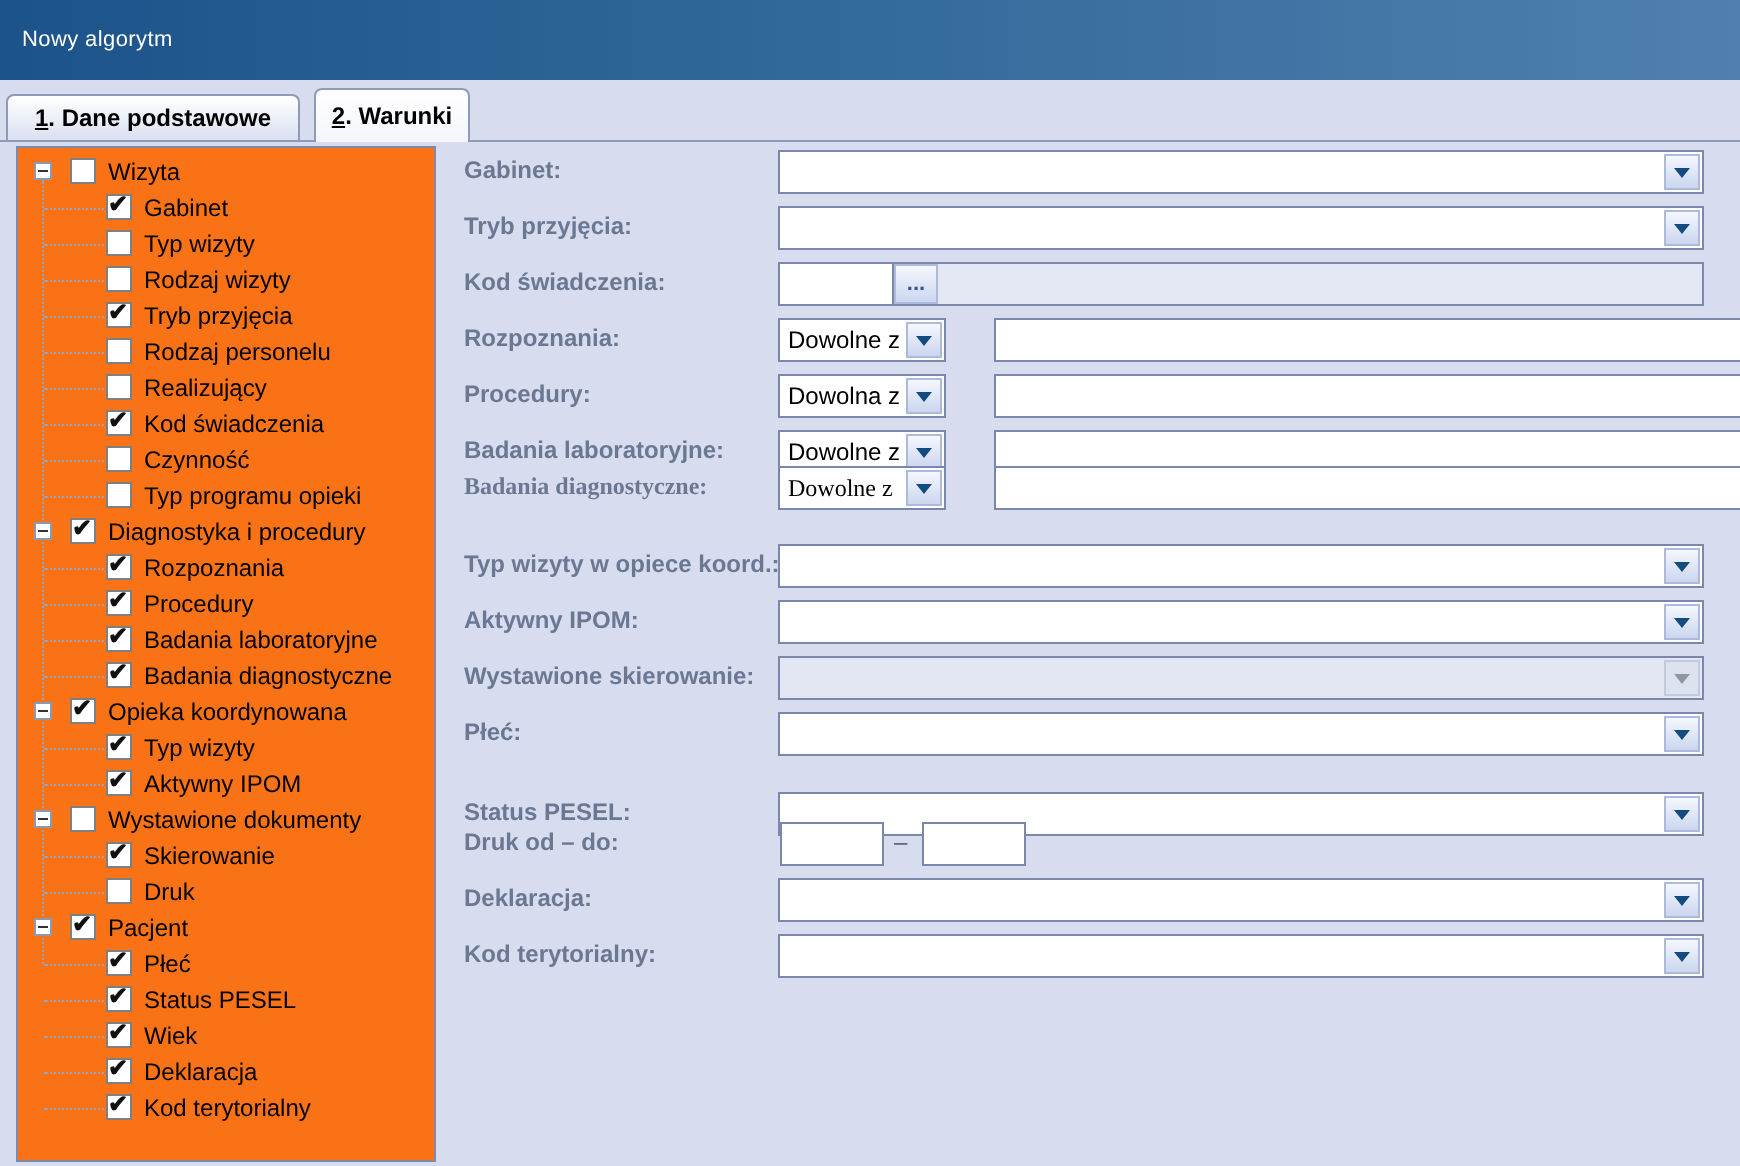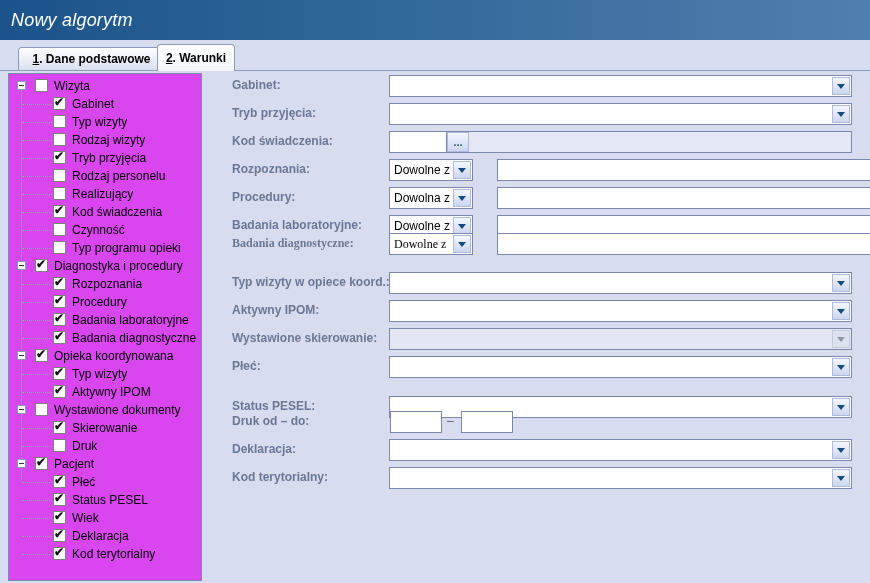--- a/index.html
+++ b/index.html
@@ -4,29 +4,29 @@
 <style>
   html,body{margin:0;padding:0;}
   body{
     width:870px;height:583px;position:relative;overflow:hidden;
     background:var(--background,#d7dcee);
     font-family:"Liberation Sans",sans-serif;
   }
   .titlebar{position:absolute;left:0;top:0;width:100%;height:40px;
     background:linear-gradient(90deg,var(--titlebar_start,#1b538a),var(--titlebar_end,#4f80ae));
     display:flex;align-items:center;}
-  .titlebar .title{color:#fff;font-size:18px;margin-left:11px;letter-spacing:.2px;font-style:italic;}
+  .titlebar .title{color:#fff;font-size:11px;margin-left:11px;letter-spacing:.2px;}
   .panel-line{position:absolute;left:0;top:70px;width:100%;height:1px;background:#8e9ab8;z-index:1;}
   .tab{position:absolute;box-sizing:border-box;border:1px solid #8e9ab8;border-bottom:none;
     border-radius:4px 4px 0 0;font-size:12px;font-weight:bold;color:#000;
     display:flex;align-items:center;justify-content:center;white-space:nowrap;}
-  .tab1{left:18px;top:47px;width:147px;height:23px;background:linear-gradient(#ffffff,#d9e0f0);}
+  .tab1{left:3px;top:47px;width:147px;height:23px;background:linear-gradient(#ffffff,#d9e0f0);}
   .tab2{left:157px;top:44px;width:78px;height:27px;background:linear-gradient(#ffffff,#f4f6fc);z-index:2;}
   .accel{text-decoration:underline;}
-  .tree{position:absolute;left:8px;top:73px;width:194px;height:508px;background:#d946ef;
+  .tree{position:absolute;left:8px;top:73px;width:210px;height:508px;background:#f97316;
     border:1px solid #7e8aad;box-sizing:border-box;overflow:hidden;font-size:12px;color:#000;
     padding-top:3px;z-index:2;}
   .trow{position:relative;height:18px;}
   .trow .lbl{position:absolute;top:2px;white-space:nowrap;}
   .trow.l0 .lbl{left:45px;}
   .trow.l1 .lbl{left:63px;}
   .cb{position:absolute;top:2px;width:13px;height:13px;box-sizing:border-box;
     border:1px solid #7f7f7f;background:#fff;}
   .trow.l0 .cb{left:26px;}
   .trow.l1 .cb{left:44px;}

